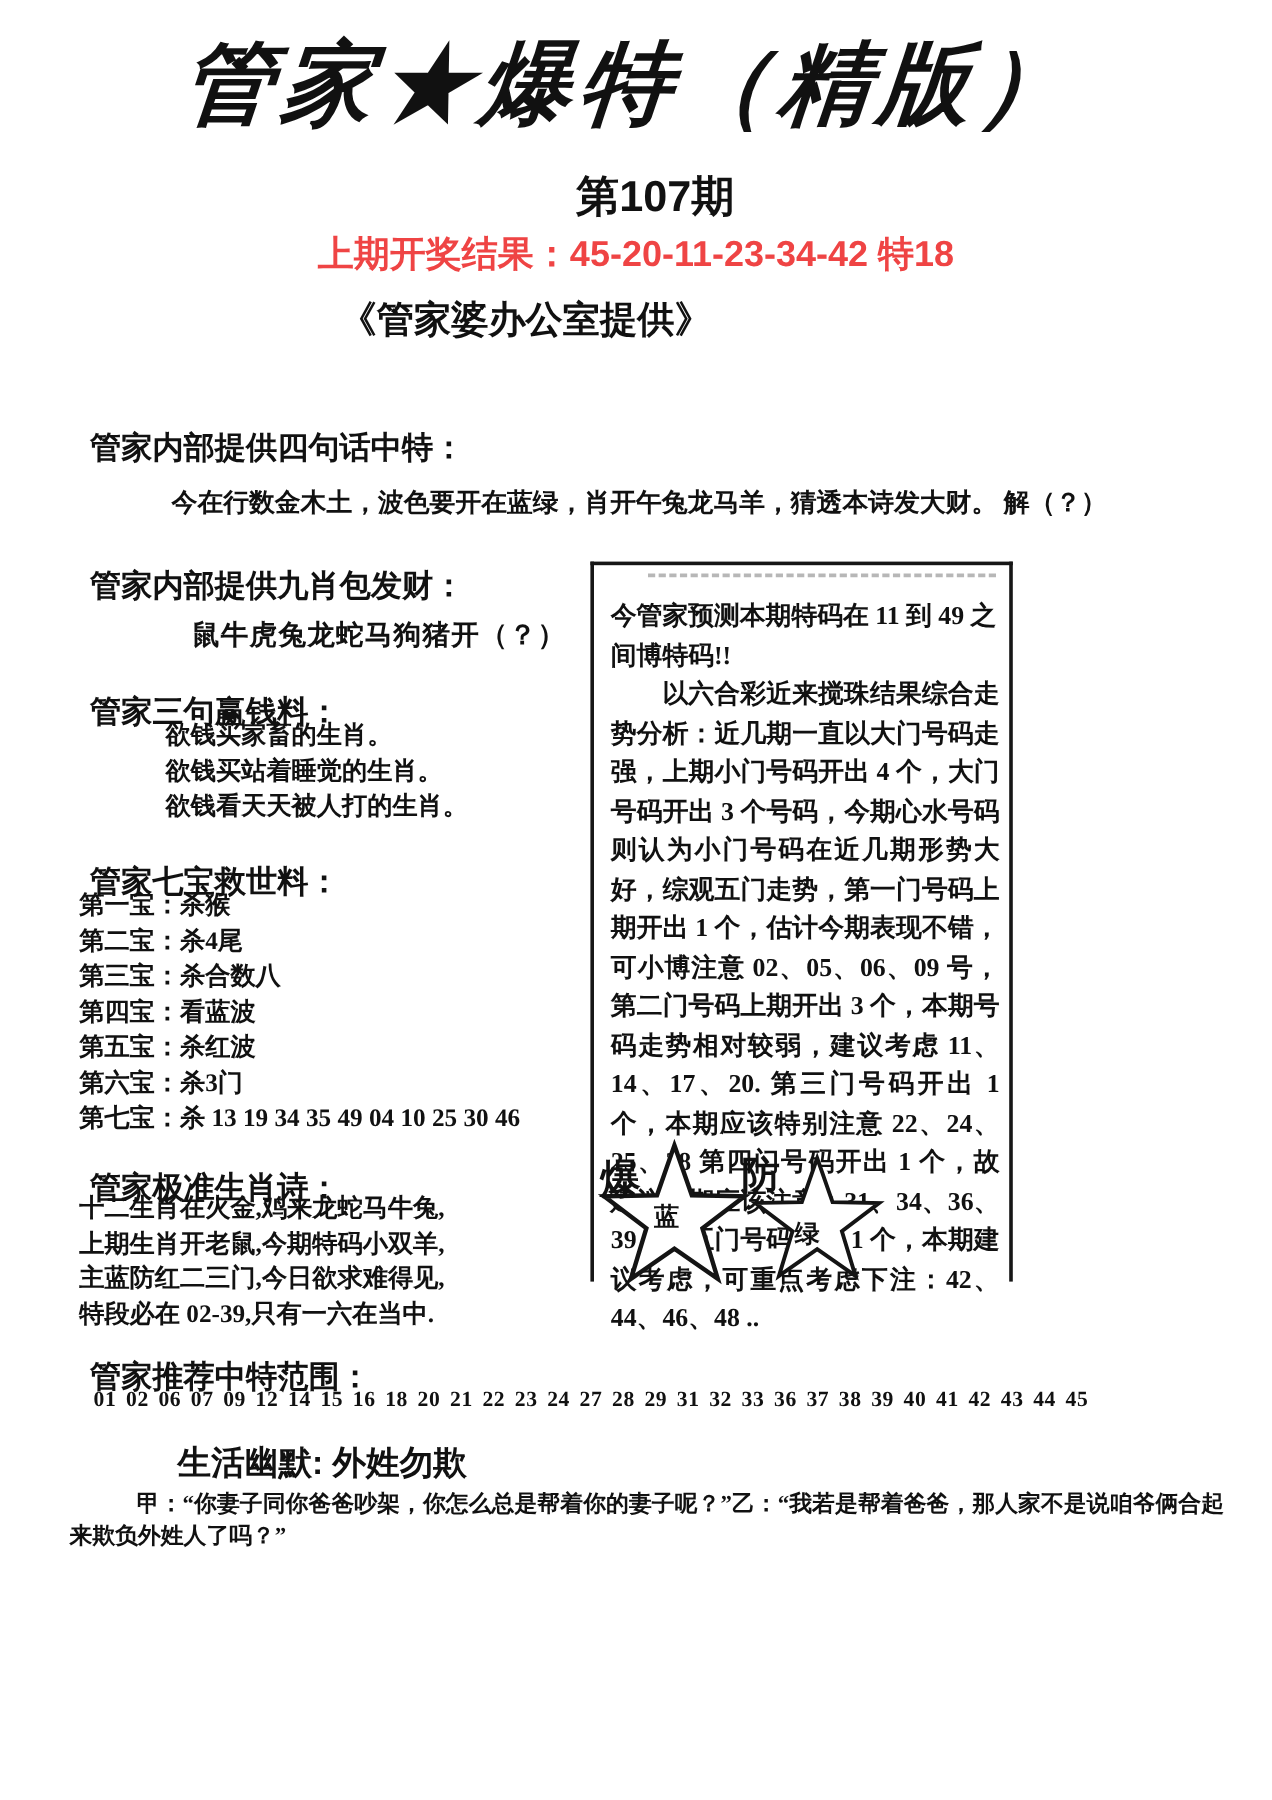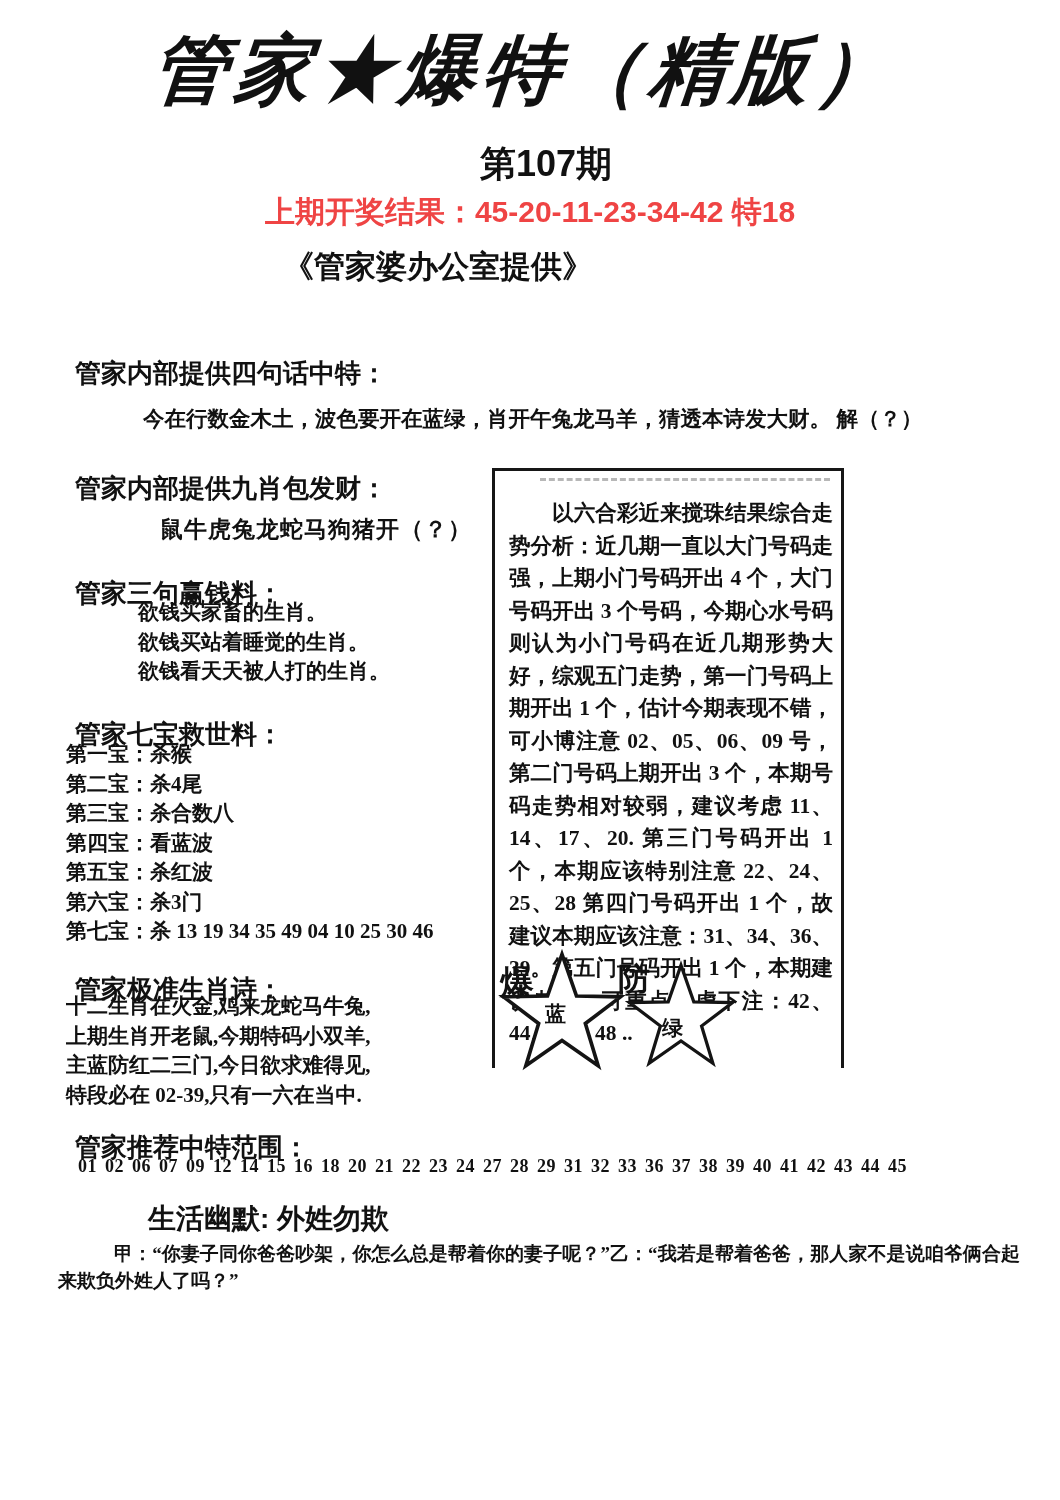--- a/index.html
+++ b/index.html
@@ -79,20 +79,21 @@
     <div class="ln">特段必在 02-39,只有一六在当中.</div>
   </div>
 
   <div class="abs h" style="left:75px;top:1106px;">管家推荐中特范围：</div>
   <div class="abs numbers">01 02 06 07 09 12 14 15 16 18 20 21 22 23 24 27 28 29 31 32 33 36 37 38 39 40 41 42 43 44 45</div>
 
   <div class="abs humor-h">生活幽默: 外姓勿欺</div>
   <div class="abs joke">甲：“你妻子同你爸爸吵架，你怎么总是帮着你的妻子呢？”乙：“我若是帮着爸爸，那人家不是说咱爷俩合起来欺负外姓人了吗？”</div>
 
   <div class="abs predbox">
+    <p class="intro">今管家预测本期特码在 11 到 49 之间博特码!!</p>
     <p class="analysis">以六合彩近来搅珠结果综合走势分析：近几期一直以大门号码走强，上期小门号码开出 4 个，大门号码开出 3 个号码，今期心水号码则认为小门号码在近几期形势大好，综观五门走势，第一门号码上期开出 1 个，估计今期表现不错，可小博注意 02、05、06、09 号，第二门号码上期开出 3 个，本期号码走势相对较弱，建议考虑 11、14、17、20. 第三门号码开出 1 个，本期应该特别注意 22、24、25、28 第四门号码开出 1 个，故建议本期应该注意：31、34、36、39。第五门号码开出 1 个，本期建议考虑，可重点考虑下注：42、44、46、48 ..</p>
   </div>
   <div class="abs smudge"></div>
 
   <svg class="abs star" style="left:496px;top:952px;" width="132" height="118" viewBox="0 0 100 96">
     <polygon points="50,2 61.8,35.8 97.6,36.5 69,58.2 79.4,92.5 50,72 20.6,92.5 31,58.2 2.4,36.5 38.2,35.8" fill="#ffffff" stroke="#141414" stroke-width="3"></polygon>
   </svg>
   <svg class="abs star" style="left:624px;top:963px;" width="114" height="104" viewBox="0 0 100 96">
     <polygon points="50,2 61.8,35.8 97.6,36.5 69,58.2 79.4,92.5 50,72 20.6,92.5 31,58.2 2.4,36.5 38.2,35.8" fill="#ffffff" stroke="#141414" stroke-width="3"></polygon>
   </svg>

